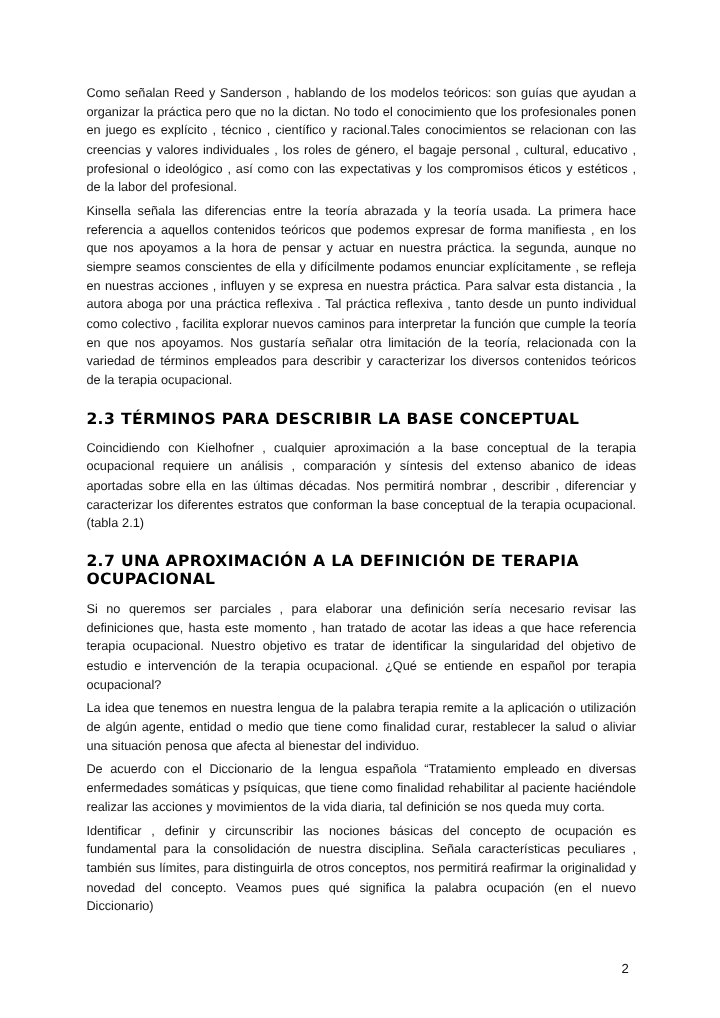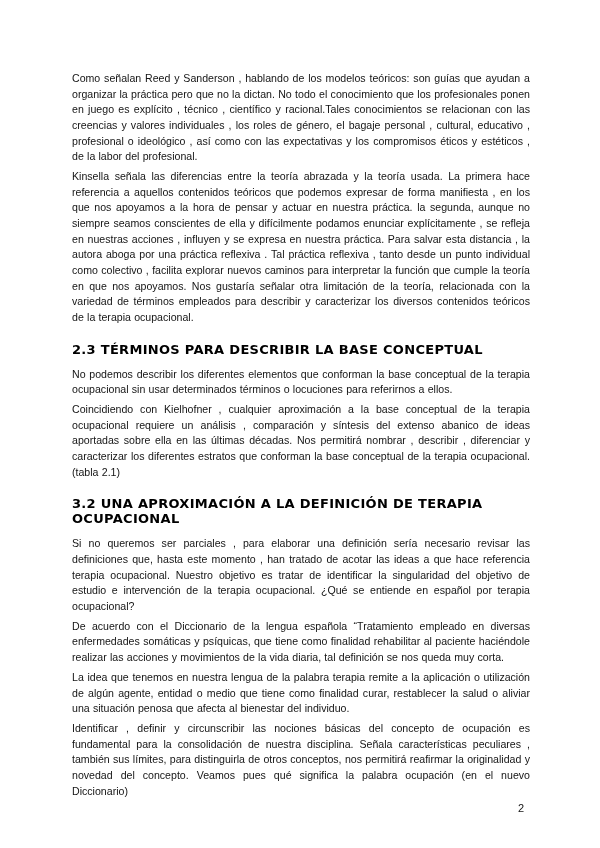--- a/index.html
+++ b/index.html
@@ -48,22 +48,21 @@
   }
 </style>
 </head>
 <body>
 
 <div class="page">
   <div class="content">
     <p class="para">Como señalan Reed y Sanderson , hablando de los modelos teóricos: son guías que ayudan a organizar la práctica pero que no la dictan. No todo el conocimiento que los profesionales ponen en juego es explícito , técnico , científico y racional.Tales conocimientos se relacionan con las creencias y valores individuales , los roles de género, el bagaje personal , cultural, educativo , profesional o ideológico , así como con las expectativas y los compromisos éticos y estéticos , de la labor del profesional.</p>
     <p class="para">Kinsella señala las diferencias entre la teoría abrazada y la teoría usada. La primera hace referencia a aquellos contenidos teóricos que podemos expresar de forma manifiesta , en los que nos apoyamos a la hora de pensar y actuar en nuestra práctica. la segunda, aunque no siempre seamos conscientes de ella y difícilmente podamos enunciar explícitamente , se refleja en nuestras acciones , influyen y se expresa en nuestra práctica. Para salvar esta distancia , la autora aboga por una práctica reflexiva . Tal práctica reflexiva , tanto desde un punto individual como colectivo , facilita explorar nuevos caminos para interpretar la función que cumple la teoría en que nos apoyamos. Nos gustaría señalar otra limitación de la teoría, relacionada con la variedad de términos empleados para describir y caracterizar los diversos contenidos teóricos de la terapia ocupacional.</p>
     <h2 class="heading">2.3 TÉRMINOS PARA DESCRIBIR LA BASE CONCEPTUAL</h2>
-    <p class="para">No podemos describir los diferentes elementos que conforman la base conceptual de la terapia ocupacional sin usar determinados términos o locuciones para referirnos a ellos.</p>
     <p class="para">Coincidiendo con Kielhofner , cualquier aproximación a la base conceptual de la terapia ocupacional requiere un análisis , comparación y síntesis del extenso abanico de ideas aportadas sobre ella en las últimas décadas. Nos permitirá nombrar , describir , diferenciar y caracterizar los diferentes estratos que conforman la base conceptual de la terapia ocupacional. (tabla 2.1)</p>
-    <h2 class="heading">3.2 UNA APROXIMACIÓN A LA DEFINICIÓN DE TERAPIA OCUPACIONAL</h2>
+    <h2 class="heading">2.7 UNA APROXIMACIÓN A LA DEFINICIÓN DE TERAPIA OCUPACIONAL</h2>
     <p class="para">Si no queremos ser parciales , para elaborar una definición sería necesario revisar las definiciones que, hasta este momento , han tratado de acotar las ideas a que hace referencia terapia ocupacional. Nuestro objetivo es tratar de identificar la singularidad del objetivo de estudio e intervención de la terapia ocupacional. ¿Qué se entiende en español por terapia ocupacional?</p>
+    <p class="para">La idea que tenemos en nuestra lengua de la palabra terapia remite a la aplicación o utilización de algún agente, entidad o medio que tiene como finalidad curar, restablecer la salud o aliviar una situación penosa que afecta al bienestar del individuo.</p>
     <p class="para">De acuerdo con el Diccionario de la lengua española “Tratamiento empleado en diversas enfermedades somáticas y psíquicas, que tiene como finalidad rehabilitar al paciente haciéndole realizar las acciones y movimientos de la vida diaria, tal definición se nos queda muy corta.</p>
-    <p class="para">La idea que tenemos en nuestra lengua de la palabra terapia remite a la aplicación o utilización de algún agente, entidad o medio que tiene como finalidad curar, restablecer la salud o aliviar una situación penosa que afecta al bienestar del individuo.</p>
     <p class="para">Identificar , definir y circunscribir las nociones básicas del concepto de ocupación es fundamental para la consolidación de nuestra disciplina. Señala características peculiares , también sus límites, para distinguirla de otros conceptos, nos permitirá reafirmar la originalidad y novedad del concepto. Veamos pues qué significa la palabra ocupación (en el nuevo Diccionario)</p>
   </div>
   <div class="page-number">2</div>
 </div>
 
 </body></html>

